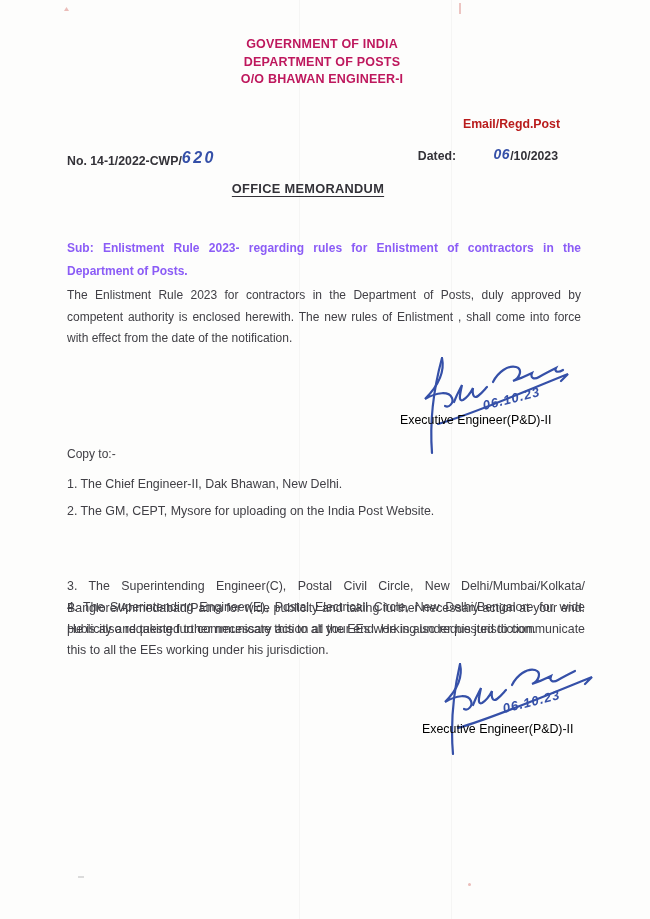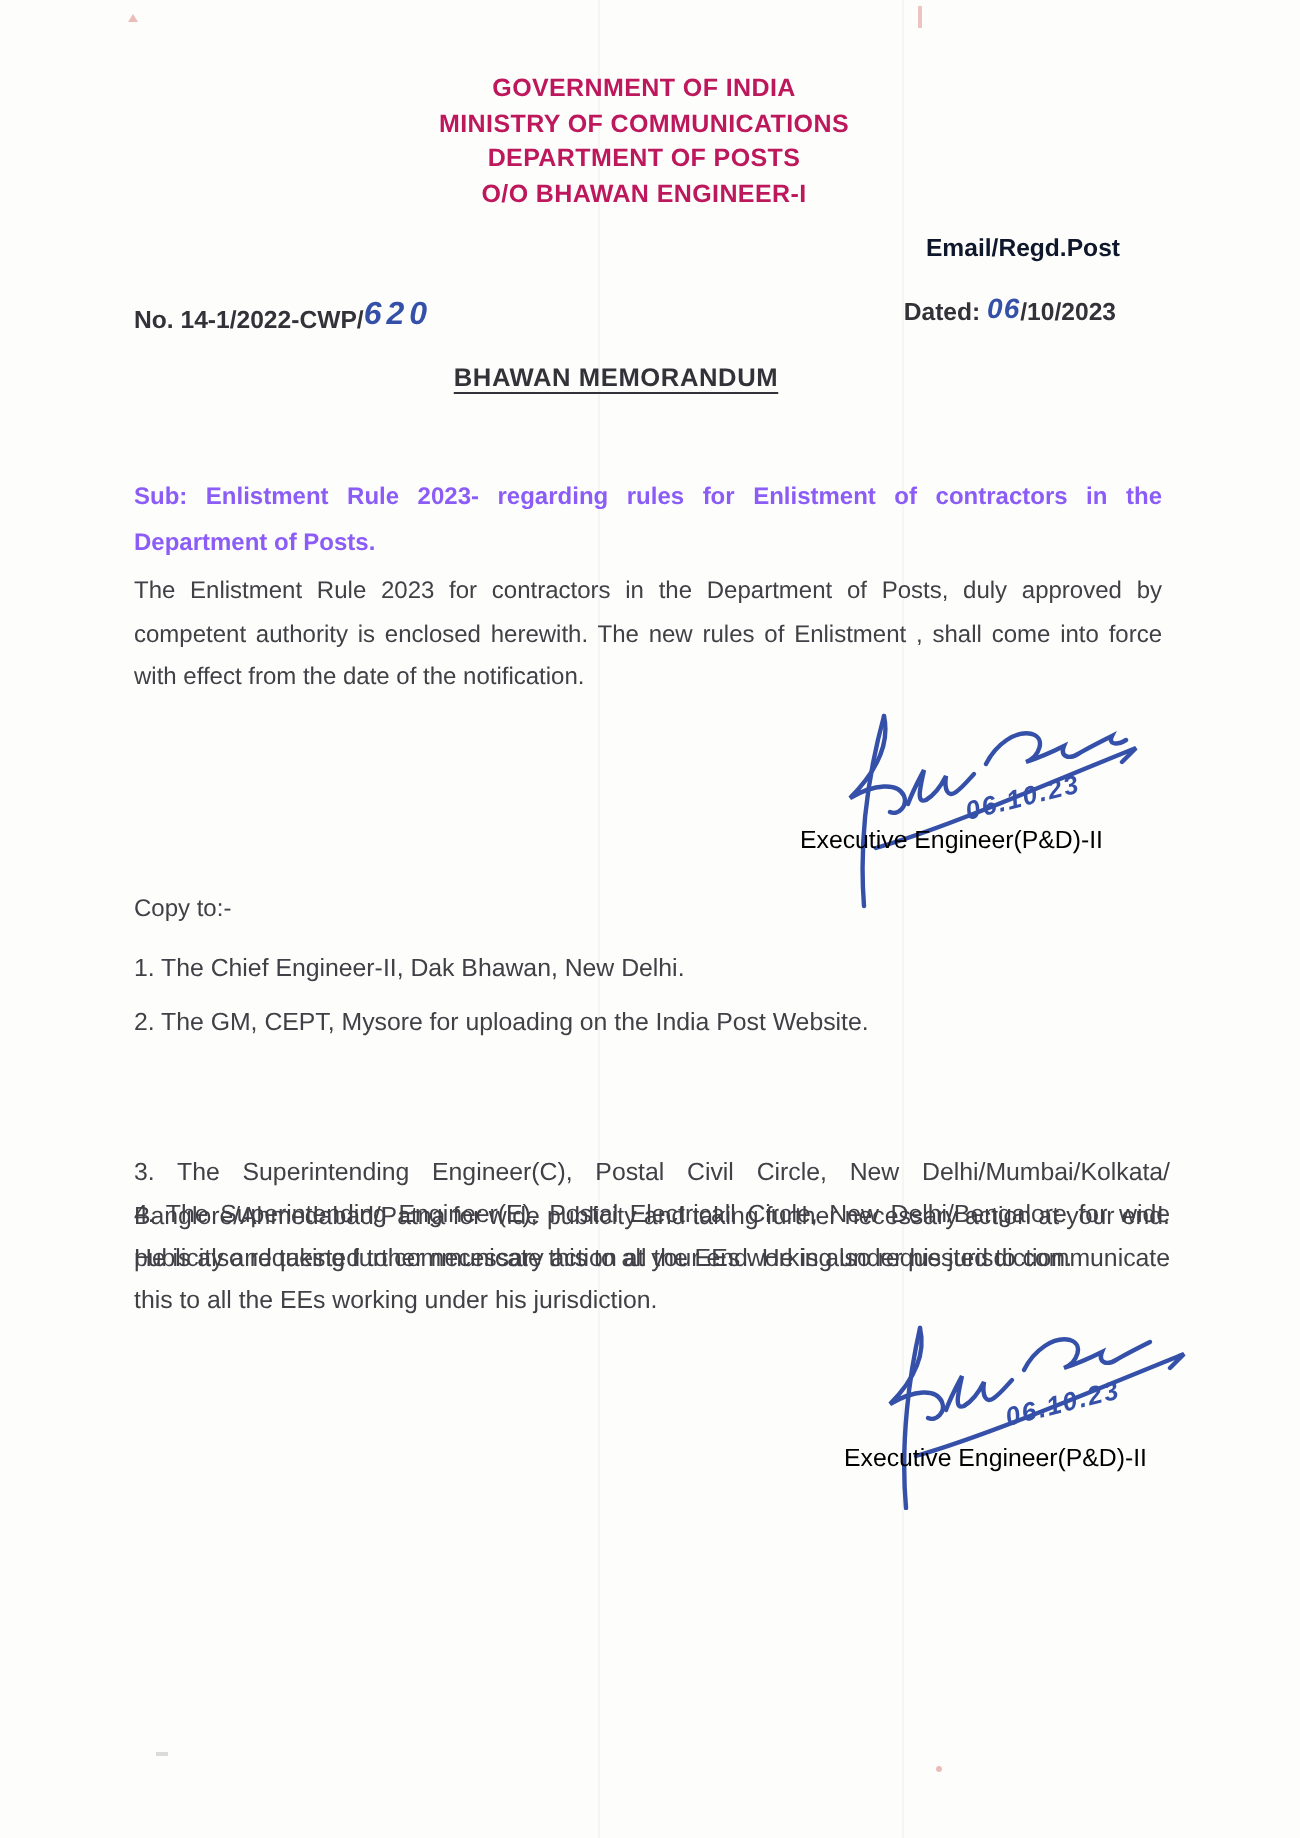--- a/index.html
+++ b/index.html
@@ -15,36 +15,36 @@
   .fold-2 { left:451px; }
   .artifact { position:absolute; }
 
   .letterhead {
     position:absolute; top:36px; left:0; width:644px;
     text-align:center; font-weight:bold; font-size:12.5px; line-height:17.6px;
     color:#be185d; letter-spacing:0.2px;
   }
   .delivery-mode {
     position:absolute; top:117px; right:90px;
-    font-weight:bold; font-size:12.3px; color:#0f172a;text-align:right;
+    font-weight:bold; font-size:12.3px; color:#b91c1c;text-align:right;
   }
   .ref-line {
     position:absolute; top:151px; left:67px;
     font-weight:bold; font-size:12.3px; color:#333238;
   }
   .date-line {
     position:absolute; top:147px; right:92px;
     font-weight:bold; font-size:12.3px; color:#333238;
   }
   .hand {
     color:#3550a8; font-style:italic; font-weight:700;
     font-size:16px; letter-spacing:2.5px;
     position:relative; top:-2px;
   }
-  .hand-date { font-size:14px; letter-spacing:0.5px; top:-1px; }
+  .hand-date { font-size:14px; letter-spacing:0.5px; top:-1px;margin-left:34px; }
 
   .memo-title {
     position:absolute; top:181px; left:0; width:616px;
     text-align:center; font-weight:bold; font-size:12.8px; color:#333238;
     text-decoration:underline; text-underline-offset:3px; letter-spacing:0.3px;
   }
   .subject {
     position:absolute; top:237px; left:67px; width:514px;
     font-weight:bold; font-size:12px; line-height:22.5px;
     text-align:justify; color:#8b5cf6;
@@ -84,36 +84,35 @@
 
   <div class="fold fold-1"></div>
   <div class="fold fold-2"></div>
   <div class="artifact" style="left:64px; top:7px; width:5px; height:4px; background:rgba(200,70,60,0.35); clip-path:polygon(50% 0,100% 100%,0 100%);"></div>
   <div class="artifact" style="left:459px; top:3px; width:2px; height:11px; background:rgba(200,70,60,0.3);"></div>
   <div class="artifact" style="left:468px; top:883px; width:3px; height:3px; background:rgba(200,70,60,0.35); border-radius:50%;"></div>
   <div class="artifact" style="left:78px; top:876px; width:6px; height:2px; background:rgba(120,120,120,0.25);"></div>
 
   <div class="letterhead">
     <div>GOVERNMENT OF INDIA</div>
-    <div>MINISTRY OF COMMUNICATIONS</div>
     <div>DEPARTMENT OF POSTS</div>
     <div>O/O BHAWAN ENGINEER-I</div>
   </div>
 
   <div class="delivery-mode">Email/Regd.Post</div>
 
   <div class="ref-line">
     <span>No. 14-1/2022-CWP/</span><span class="hand">620</span>
   </div>
 
   <div class="date-line">
     <span>Dated: </span><span class="hand hand-date">06</span><span>/10/2023</span>
   </div>
 
-  <div class="memo-title">BHAWAN MEMORANDUM</div>
+  <div class="memo-title">OFFICE MEMORANDUM</div>
 
   <div class="subject">Sub:  Enlistment Rule 2023- regarding rules for Enlistment of  contractors in the Department of Posts.</div>
 
   <div class="para">The Enlistment Rule 2023 for contractors in the Department of Posts, duly approved by competent authority is enclosed herewith. The new rules of Enlistment , shall come into force with effect from the date of the notification.</div>
 
 
   <div class="sig-block sig-1">
     <svg width="185" height="105" viewBox="0 0 185 105">
       <g fill="none" stroke="#3550a8" stroke-width="2.2" stroke-linecap="round">
         <path d="M44,4 C38,26 31,60 34,99"></path>

